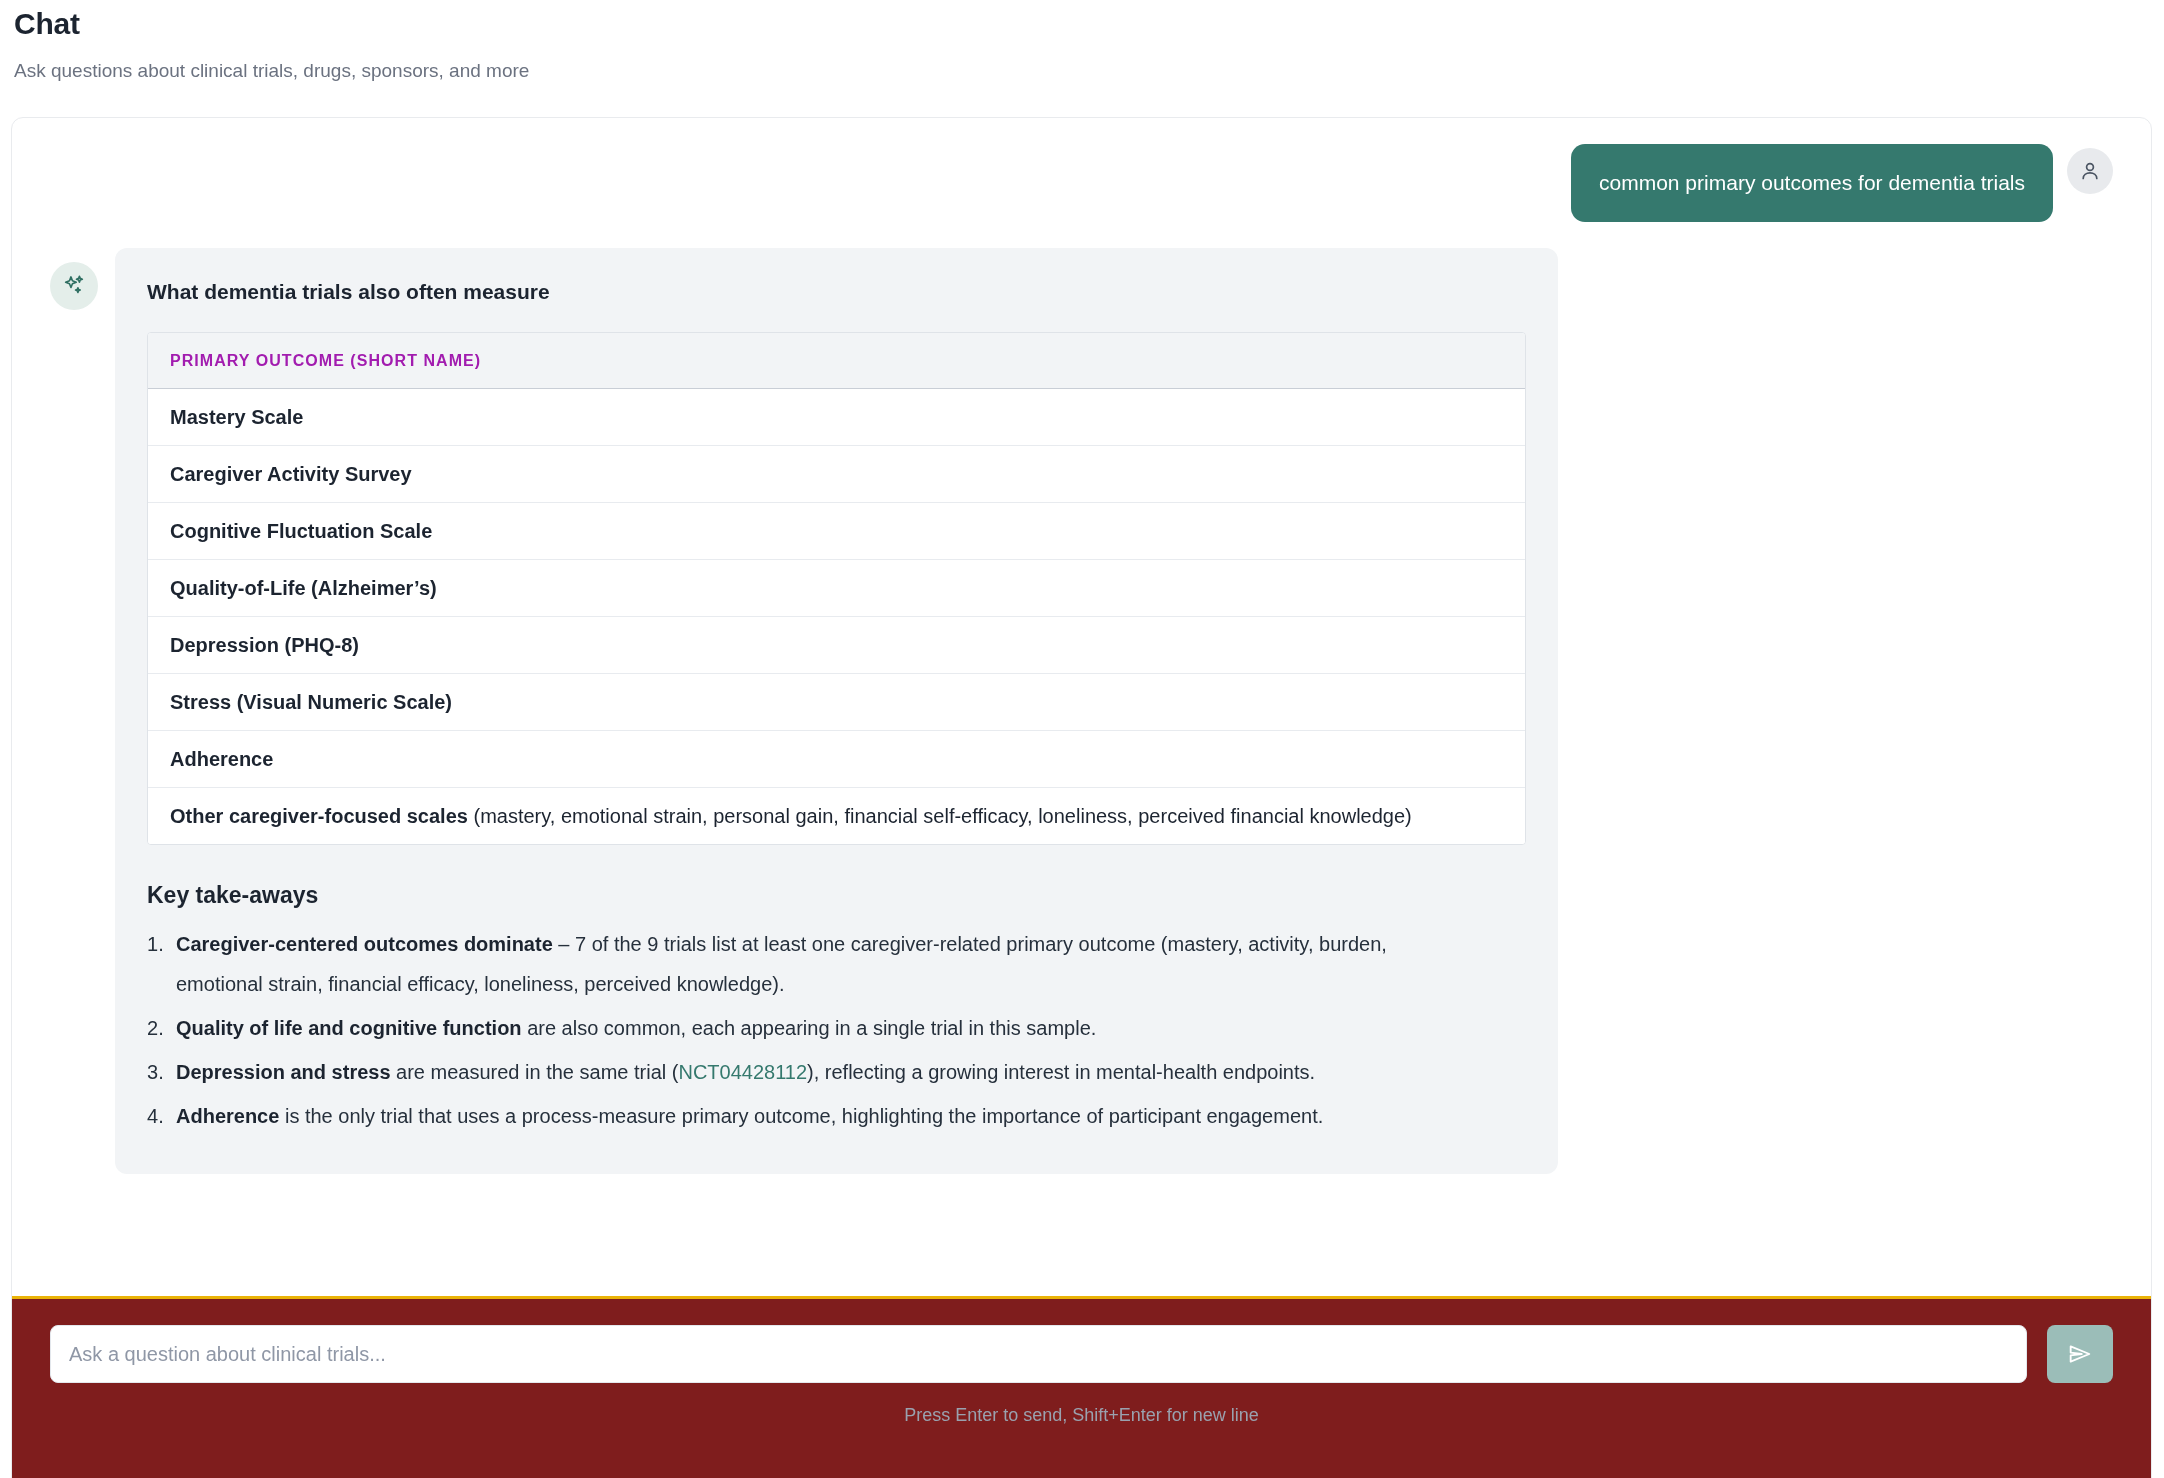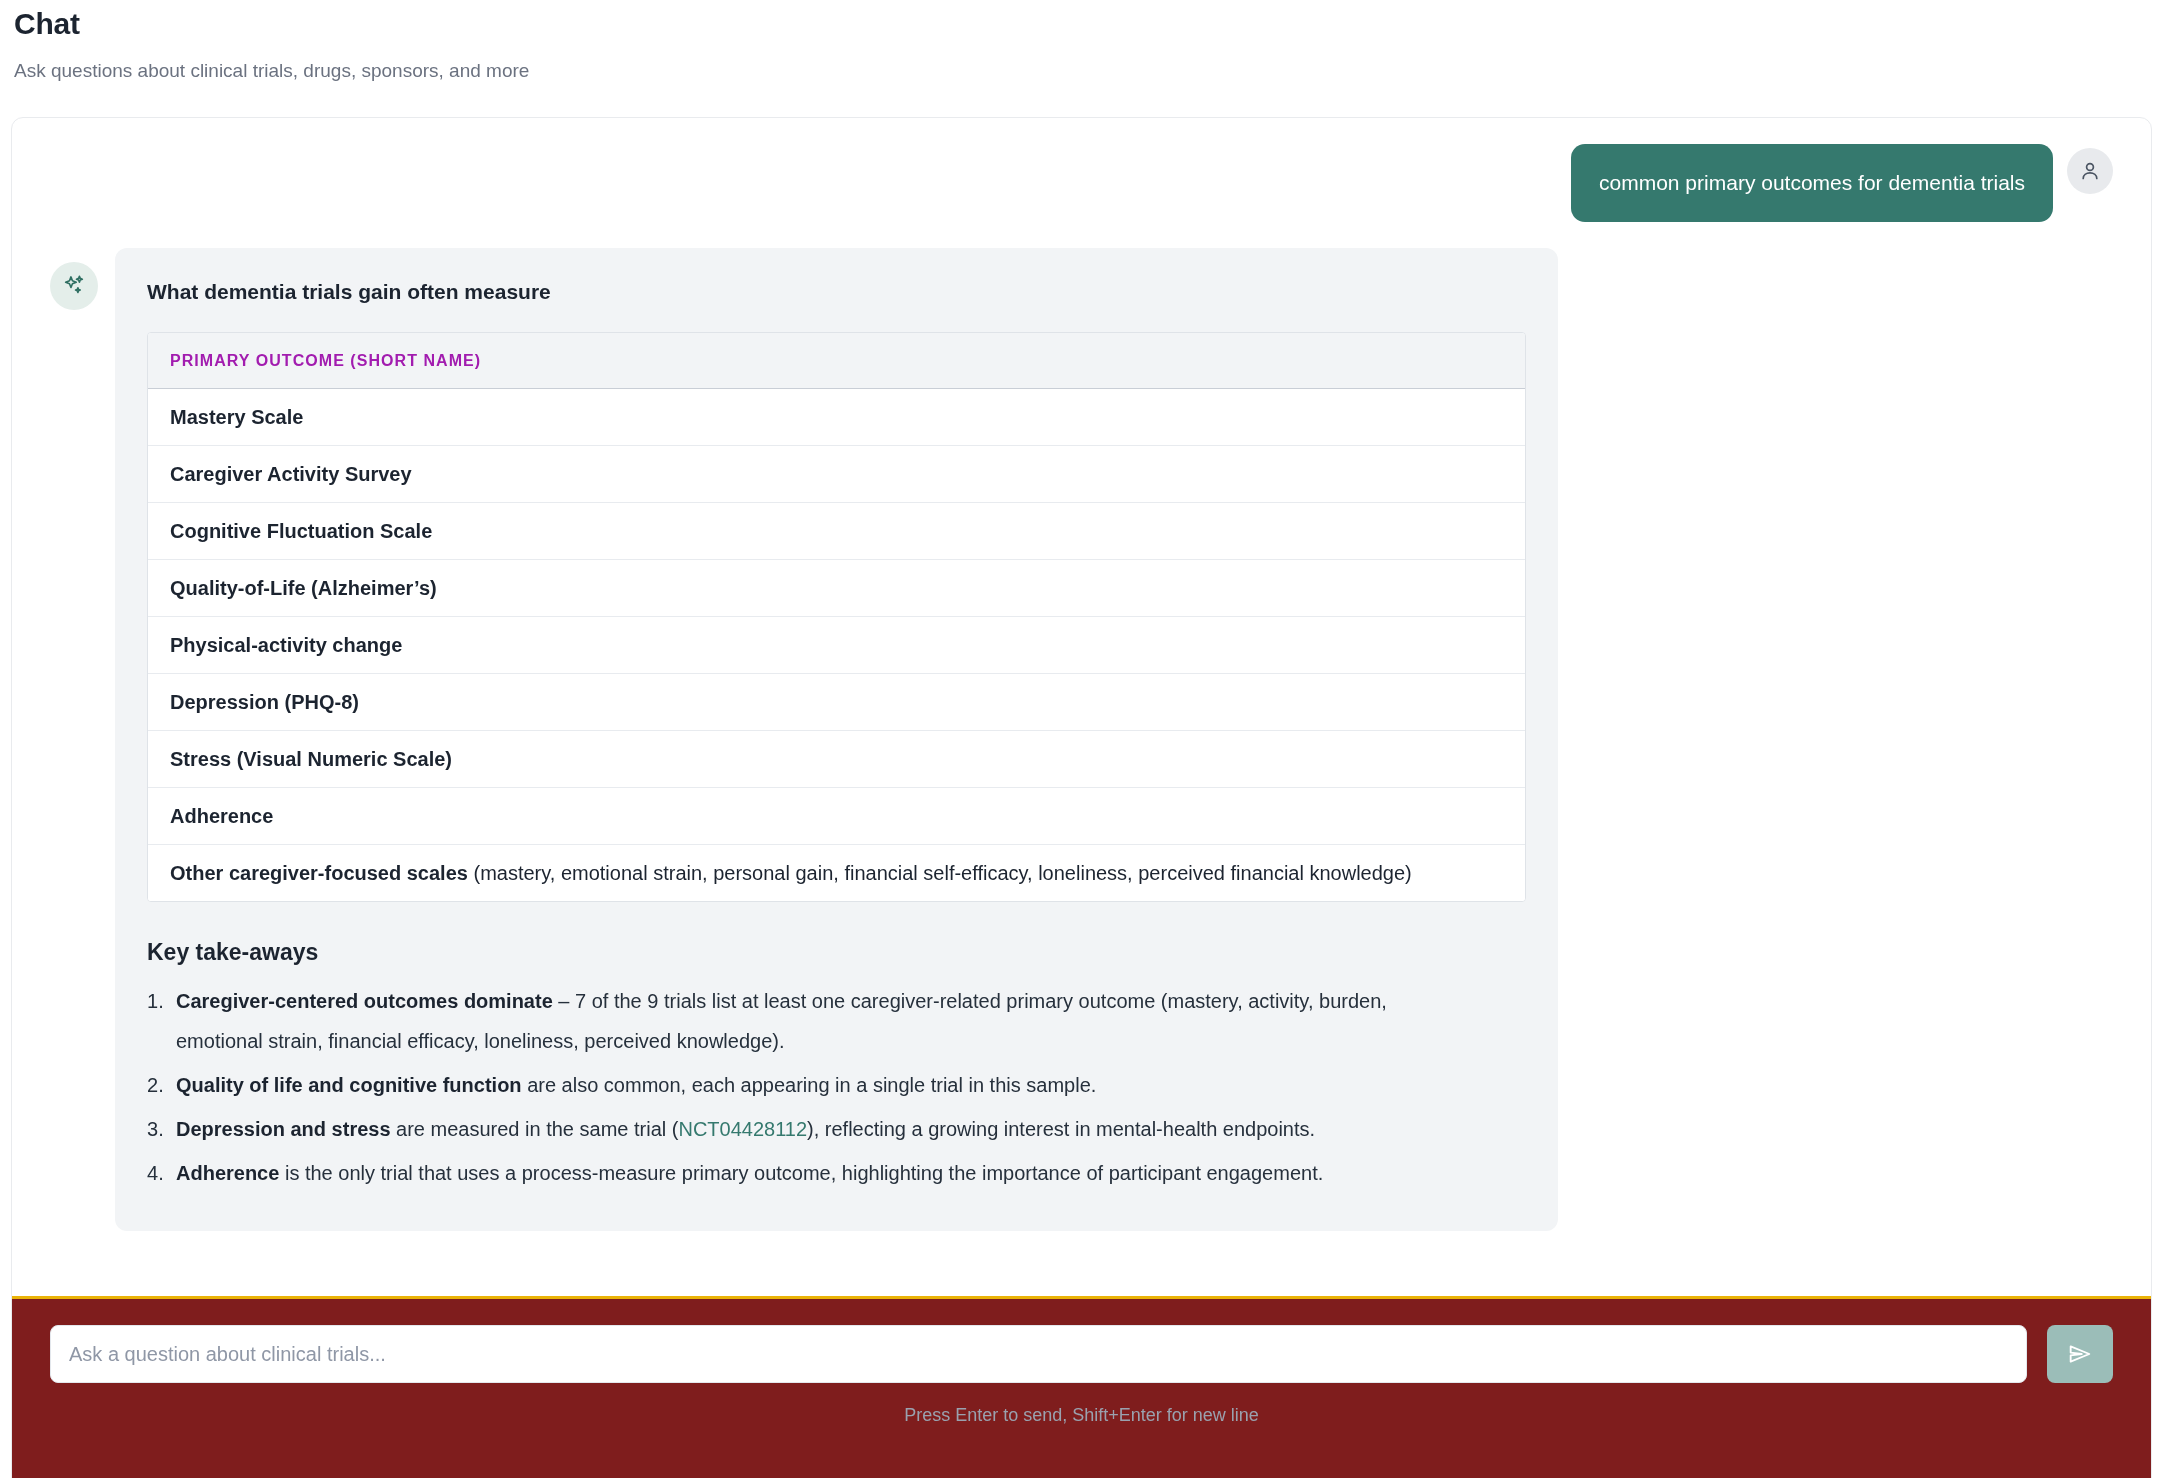--- a/index.html
+++ b/index.html
@@ -288,44 +288,41 @@
             <svg viewBox="0 0 24 24" fill="none" stroke="#2f6f62" stroke-width="1.5" stroke-linecap="round" stroke-linejoin="round">
               <path d="M9.2 3.6l1.35 3.55 3.55 1.35-3.55 1.35L9.2 13.4l-1.35-3.55L4.3 8.5l3.55-1.35z"></path>
               <path d="M17 3l0.75 1.95L19.7 5.7l-1.95 0.75L17 8.4l-0.75-1.95L14.3 5.7l1.95-0.75z"></path>
               <path d="M15.6 13.6l0.6 1.55 1.55 0.6-1.55 0.6-0.6 1.55-0.6-1.55-1.55-0.6 1.55-0.6z"></path>
             </svg>
           </span>
         </div>
 
         <div class="assistant-bubble">
 
-          <div class="answer-heading">What dementia trials gain often measure</div>
+          <div class="answer-heading">What dementia trials also often measure</div>
 
           <div class="outcome-table-wrap">
             <table class="outcome-table">
               <thead>
                 <tr>
                   <th>PRIMARY OUTCOME (SHORT NAME)</th>
                 </tr>
               </thead>
               <tbody id="outcome-rows">
                   <tr>
                     <td><span class="cell-strong">Mastery Scale</span></td>
                   </tr>
                   <tr>
                     <td><span class="cell-strong">Caregiver Activity Survey</span></td>
                   </tr>
                   <tr>
                     <td><span class="cell-strong">Cognitive Fluctuation Scale</span></td>
                   </tr>
                   <tr>
                     <td><span class="cell-strong">Quality-of-Life (Alzheimer’s)</span></td>
-                  </tr>
-                  <tr>
-                    <td><span class="cell-strong">Physical-activity change</span></td>
                   </tr>
                   <tr>
                     <td><span class="cell-strong">Depression (PHQ-8)</span></td>
                   </tr>
                   <tr>
                     <td><span class="cell-strong">Stress (Visual Numeric Scale)</span></td>
                   </tr>
                   <tr>
                     <td><span class="cell-strong">Adherence</span></td>
                   </tr>

